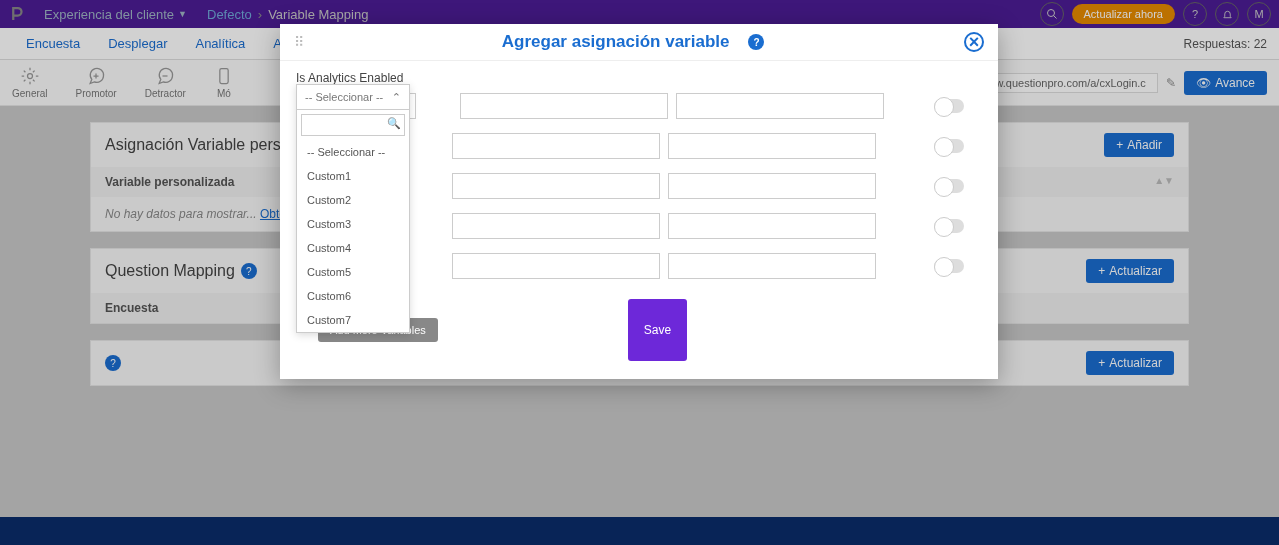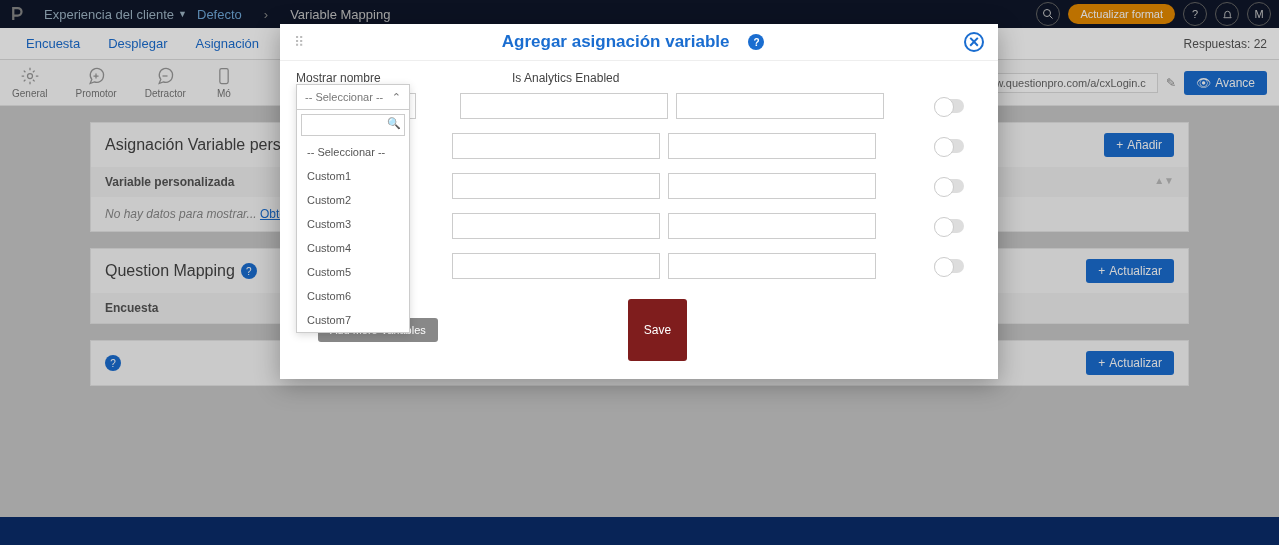--- a/index.html
+++ b/index.html
@@ -1,21 +1,21 @@
 <!DOCTYPE html>
 <html><head>
 <meta charset="utf-8">
 <style>
 *{box-sizing:border-box;margin:0;padding:0;font-family:-apple-system,BlinkMacSystemFont,"Segoe UI",Arial,sans-serif}
 body{background:#c8c8c8;width:1279px;height:545px;overflow:hidden;position:relative}
-.topbar{background:#0f172a;height:28px;display:flex;align-items:center;padding:0 8px;color:#ccc;font-size:13px}
+.topbar{background:#4c1d95;height:28px;display:flex;align-items:center;padding:0 8px;color:#ccc;font-size:13px}
 .logo{width:18px;height:18px;margin-right:8px;color:#888}
 .top-nav-item{padding:4px 10px;color:#9eb4c4;display:flex;align-items:center;gap:4px}
 .chev{font-size:9px}
-.breadcrumb{display:flex;align-items:center;gap:22px;color:#6fa8d8;font-size:13px}
+.breadcrumb{display:flex;align-items:center;gap:6px;margin-left:10px;color:#6fa8d8;font-size:13px}
 .bc-sep{color:#888}
 .bc-last{color:#ccc}
 .top-right{margin-left:auto;display:flex;align-items:center;gap:8px}
 .icon-btn{width:24px;height:24px;border-radius:50%;border:1px solid #666;display:flex;align-items:center;justify-content:center;color:#ccc;font-size:11px}
 .btn-orange{background:#e68a00;color:#fff;border-radius:12px;padding:4px 12px;font-size:11px;border:none}
 .tabbar{background:#fff;height:32px;display:flex;align-items:center;padding:0 12px;border-bottom:1px solid #ddd;font-size:13px}
 .tabbar .tab{padding:0 14px;color:#1a6dd0;cursor:pointer}
 .resp{margin-left:auto;color:#555;font-size:12px}
 .toolbar{background:#fafafa;height:46px;display:flex;align-items:center;padding:0 12px;border-bottom:1px solid #e5e5e5;gap:28px}
 .tool{display:flex;flex-direction:column;align-items:center;color:#777;font-size:10px;gap:2px}
@@ -50,21 +50,21 @@
 .col4{flex:1;}
 .row{display:flex;gap:8px;align-items:center;margin-bottom:14px}
 .sel-box{width:120px;height:26px;border:1px solid #ccc;font-size:11px;color:#777;padding:0 8px;display:flex;align-items:center;justify-content:space-between;background:#fff}
 .inp{height:26px;border:1px solid #ccc;background:#fff}
 .inp.c2{width:208px}
 .inp.c3{width:208px}
 .toggle{width:30px;height:14px;border-radius:8px;background:#ddd;position:relative;margin-left:auto;margin-right:18px}
 .toggle::after{content:"";position:absolute;left:0;top:-2px;width:18px;height:18px;border-radius:50%;background:#fff;border:1px solid #ccc}
 .modal-foot{display:flex;gap:10px;align-items:center;padding-top:6px}
 .btn-grey{background:#888;color:#fff;border:none;padding:6px 12px;border-radius:3px;font-size:11px;margin-left:22px}
-.btn-save{background:#7f1d1d;color:#fff;border:none;padding:24px 16px;border-radius:3px;font-size:12px;margin-left:180px}
+.btn-save{background:#6d28d9;color:#fff;border:none;padding:24px 16px;border-radius:3px;font-size:12px;margin-left:180px}
 
 .dd{position:absolute;top:84px;left:296px;width:114px;background:#fff;border:1px solid #ccc;box-shadow:0 2px 8px rgba(0,0,0,.15);z-index:50}
 .dd .sel-open{height:26px;border:1px solid #ccc;margin:-1px -1px 0;display:flex;align-items:center;justify-content:space-between;padding:0 8px;font-size:11px;color:#777}
 .dd .search{padding:4px}
 .dd .search-inp{width:100%;height:22px;border:1px solid #ccc;padding:0 22px 0 4px;font-size:11px}
 .dd .search{position:relative}
 .dd .mag{position:absolute;right:8px;top:7px;color:#aaa;font-size:11px}
 .dd ul{list-style:none;max-height:200px;overflow:auto}
 .dd li{padding:6px 10px;font-size:11px;color:#555;cursor:pointer}
 </style>
@@ -84,35 +84,35 @@
     <span class="bc-sep">›</span>
     <span class="bc-last">Variable Mapping</span>
   </div>
   <div class="top-right">
     <div class="icon-btn">
       <svg width="12" height="12" viewBox="0 0 24 24" fill="none" stroke="currentColor" stroke-width="2">
           <circle cx="10" cy="10" r="7"></circle>
           <line x1="21" y1="21" x2="15" y2="15"></line>
         </svg>
     </div>
-    <button class="btn-orange">Actualizar format</button>
+    <button class="btn-orange">Actualizar ahora</button>
     <div class="icon-btn">?</div>
     <div class="icon-btn">
       <svg width="11" height="11" viewBox="0 0 24 24" fill="none" stroke="currentColor" stroke-width="2">
           <path d="M18 16v-5a6 6 0 10-12 0v5l-2 3h16z"></path>
         </svg>
     </div>
     <div class="icon-btn">M</div>
   </div>
 </div>
 
 <div class="tabbar">
   <div class="tab">Encuesta</div>
   <div class="tab">Desplegar</div>
-  <div class="tab">Asignación</div>
+  <div class="tab">Analítica</div>
   <div class="tab">Acción</div>
   <div class="resp">Respuestas: 22</div>
 </div>
 
 <div class="toolbar">
   <div class="tool">
       <svg class="ic" viewBox="0 0 24 24" fill="none" stroke="currentColor" stroke-width="1.5">
         <circle cx="12" cy="12" r="3"></circle>
         <path d="M12 2v3m0 14v3m10-10h-3M5 12H2m15.5-6.5l-2 2m-9 9l-2 2m13 0l-2-2m-9-9l-2-2"></path>
       </svg>
@@ -202,21 +202,20 @@
   <div class="modal-head">
     <span class="drag">⠿</span>
     <div class="modal-title">
         <span>Agregar asignación variable</span>
         <span class="help">?</span>
       </div>
     <div class="close">×</div>
   </div>
   <div class="modal-body">
     <div class="cols">
-      <div class="col2">Mostrar nombre</div>
       <div class="col4">Is Analytics Enabled</div>
     </div>
     <div class="row">
       <div class="sel-box">
           <span>-- Seleccionar --</span>
           <span>⌃</span>
         </div>
       <div style="width:28px"></div>
       <input class="inp c2" style="">
       <input class="inp c3" style="">

